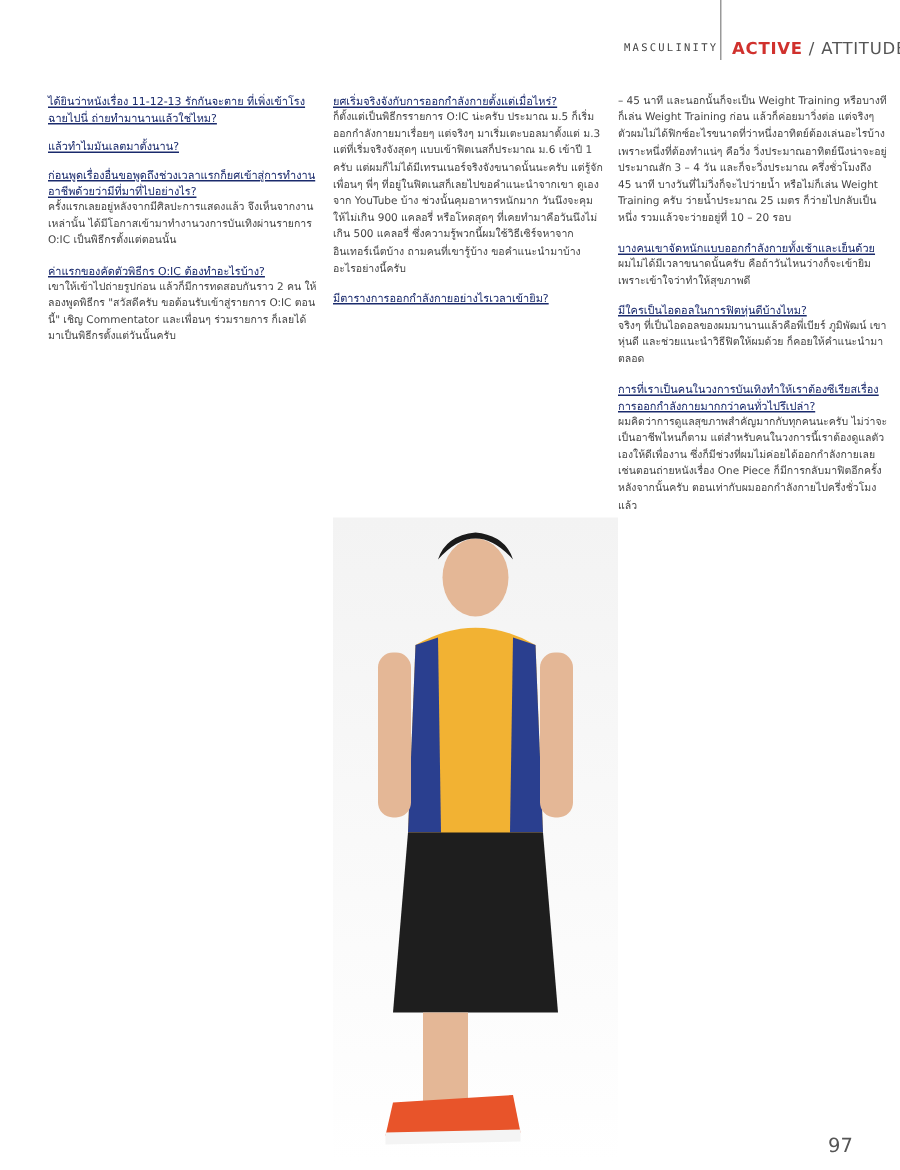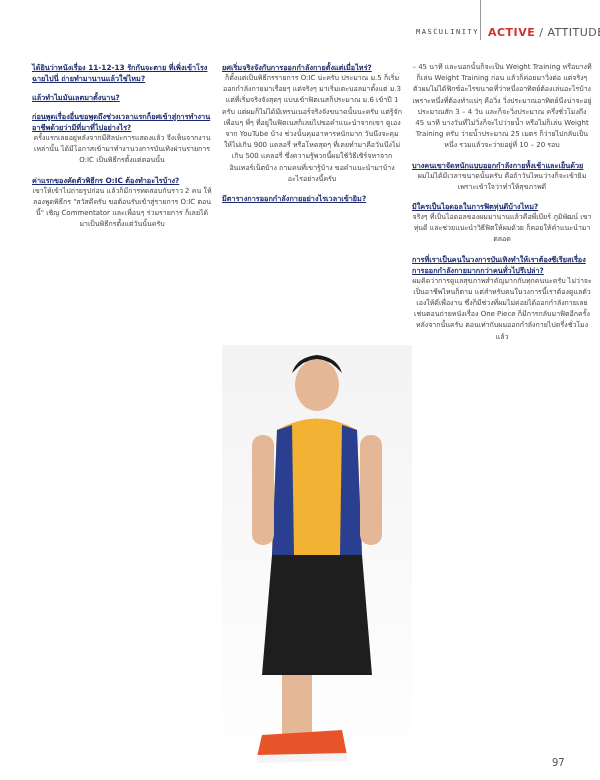--- a/index.html
+++ b/index.html
@@ -3,25 +3,25 @@
 <meta charset="utf-8">
 <style>
   html,body{margin:0;padding:0;background:#fff;}
   body{width:600px;height:780px;position:relative;overflow:hidden;font-family:"DejaVu Sans",sans-serif;color:#333;}
   .header{position:absolute;top:0;left:388px;width:220px;height:40px;}
   .hdr-rule{position:absolute;left:92px;top:0;width:1px;height:40px;background:#999;}
   .hdr-left{position:absolute;left:28px;top:28px;font-size:7px;letter-spacing:1.5px;color:#444;font-family:"DejaVu Sans Mono",monospace;}
   .hdr-right{position:absolute;left:100px;top:26px;font-size:11px;letter-spacing:.5px;color:#555;}
   .hdr-right .accent{color:#d0312d;font-weight:bold;}
   .col{position:absolute;top:62px;width:180px;font-size:7px;line-height:11.2px;color:#444;}
-  .q{color:#1a2a6c;font-weight:bold;text-decoration:underline;font-size:7.3px;line-height:11px;margin-top:8px;}
+  .q{color:#1a2a6c;font-weight:normal;text-decoration:underline;font-size:7.3px;line-height:11px;margin-top:8px;}
   .q:first-child{margin-top:0;}
-  .a{margin:0;text-align:center;}
+  .a{margin:0;}
   .photo{position:absolute;left:222px;top:345px;width:190px;height:430px;background:linear-gradient(#f3f3f3,#fff);}
-  .page-num{position:absolute;left:552px;top:757px;font-size:10px;color:#555;}
+  .page-num{position:absolute;left:552px;top:757px;font-size:13px;color:#555;}
 </style>
 </head>
 <body>
 
 <div class="header">
   <span class="hdr-left">MASCULINITY</span>
   <div class="hdr-rule"></div>
   <span class="hdr-right"><span class="accent">ACTIVE</span><span> / </span><span>ATTITUDE</span></span>
 </div>
 

